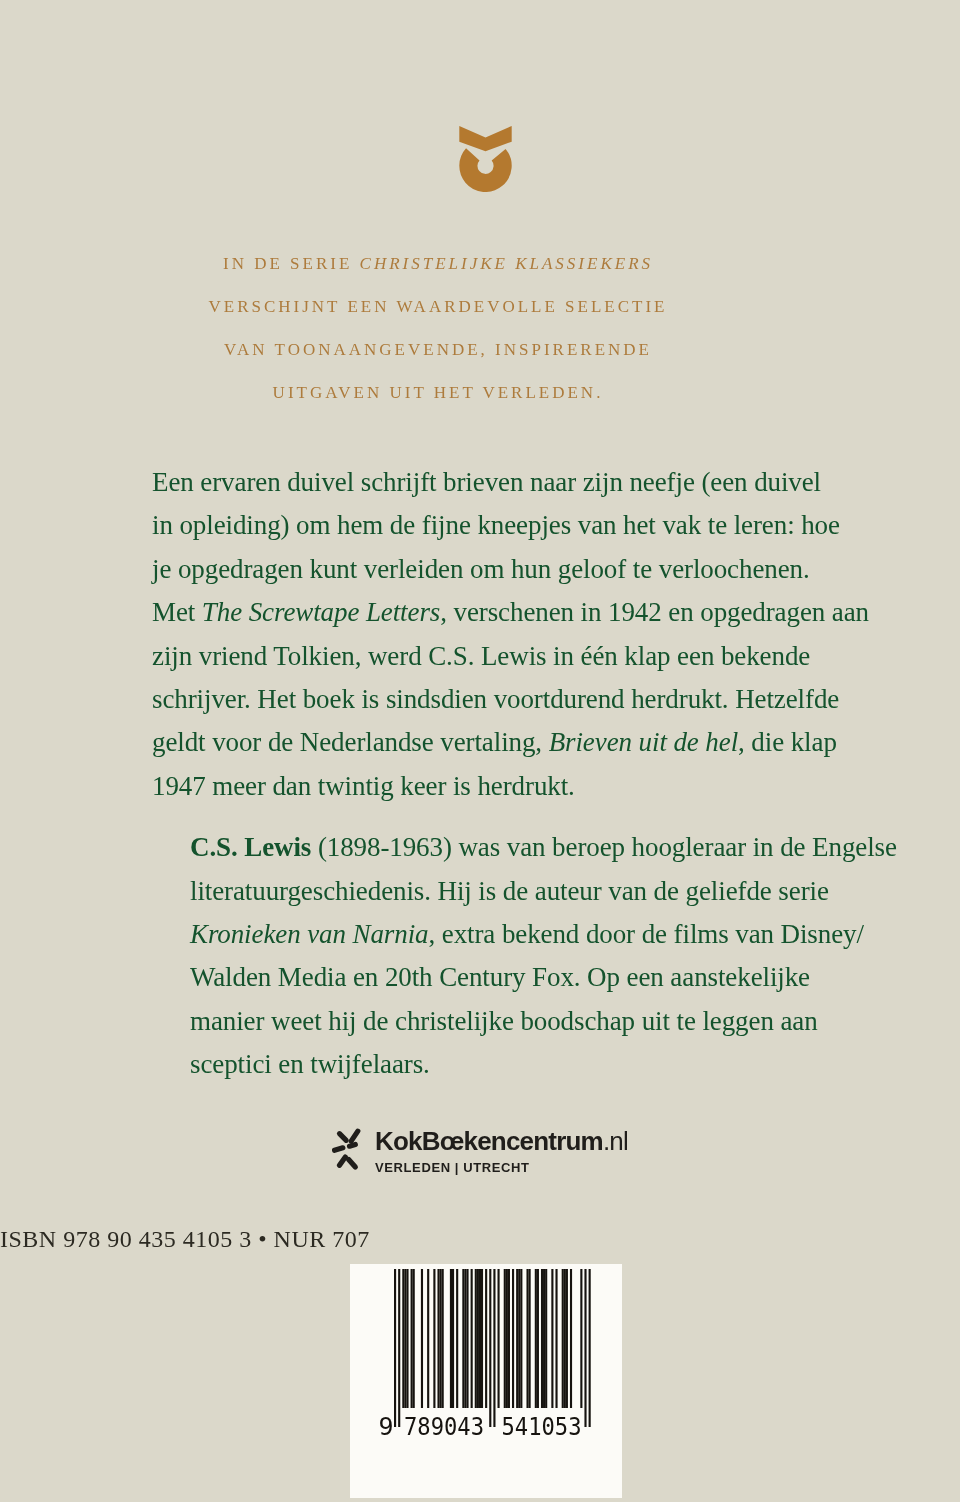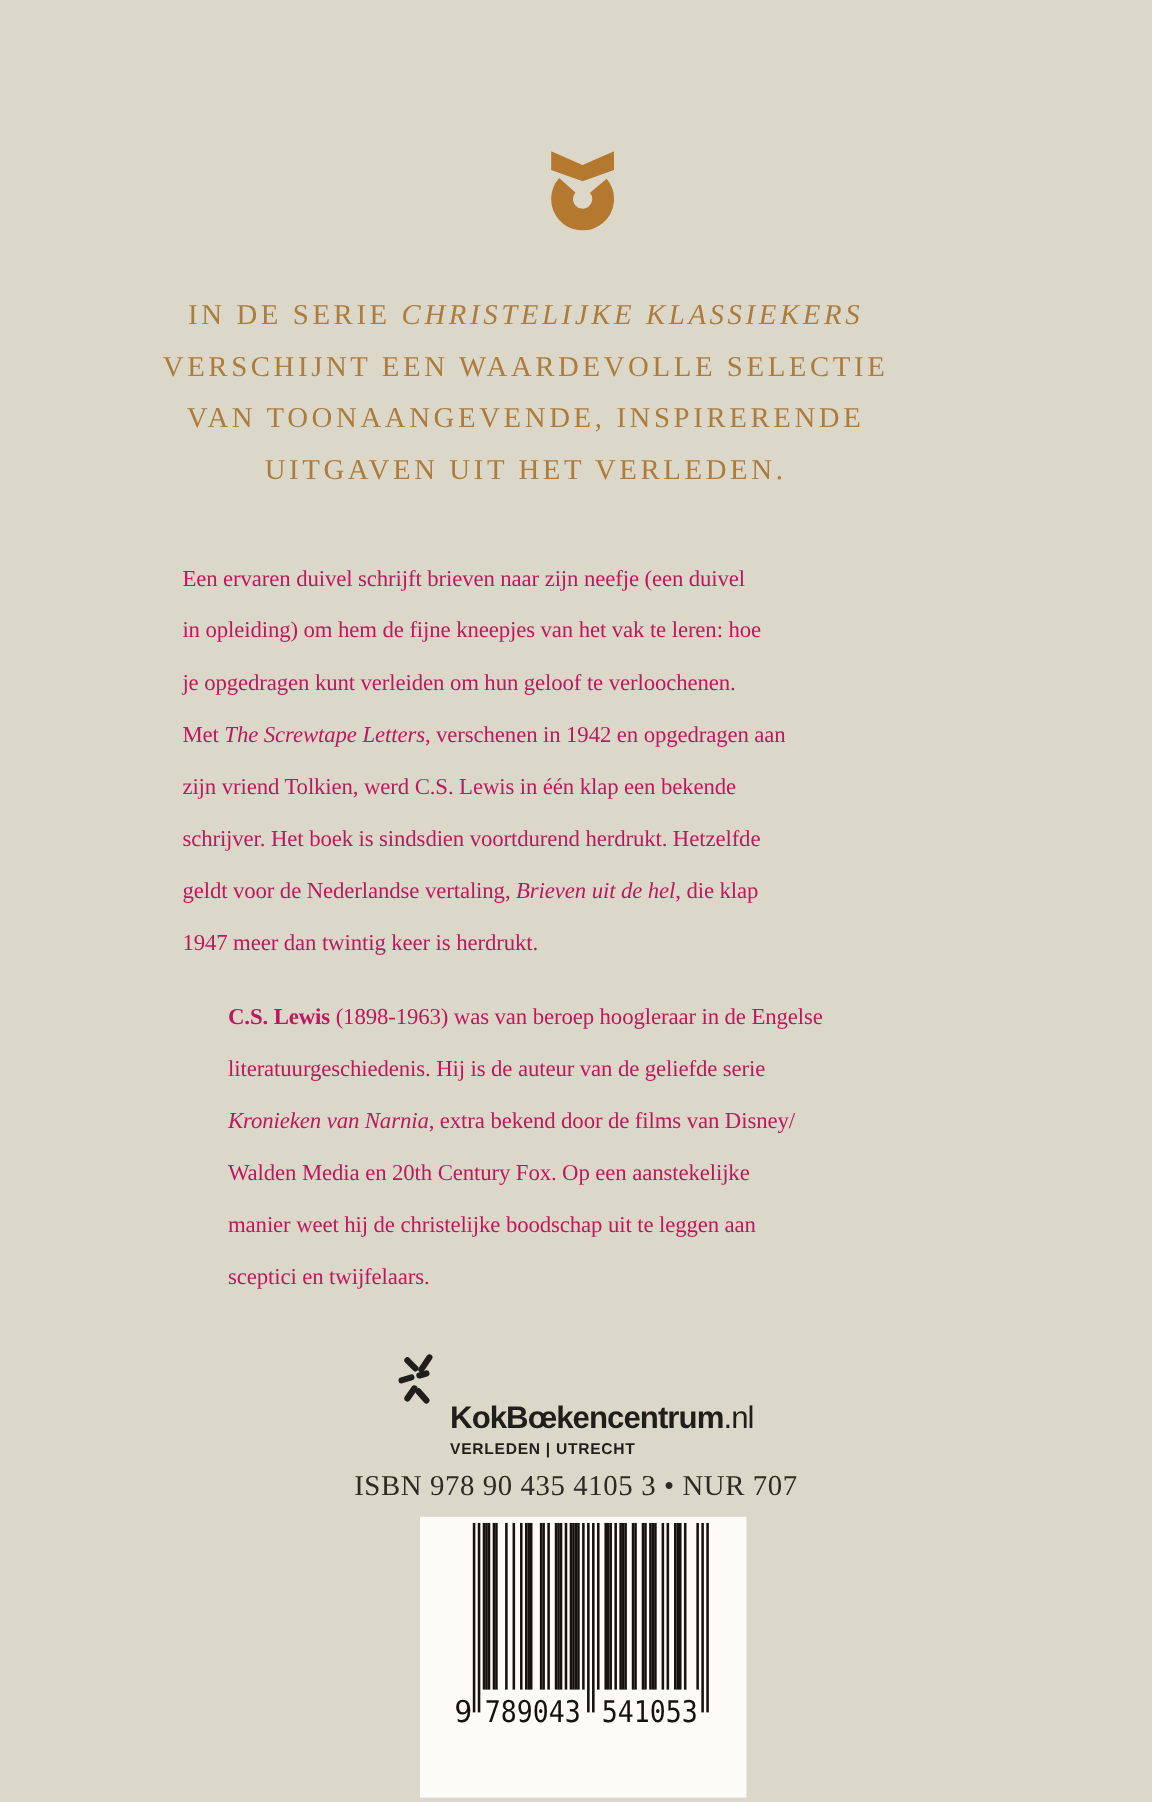--- a/index.html
+++ b/index.html
@@ -11,52 +11,52 @@
   }
   .cover{position:absolute;inset:0;}
 
   
   .series-logo{position:absolute;left:459px;top:126px;width:53px;height:66px;}
 
   
   .series-note{
     position:absolute;top:242px;left:0;width:876px;
     text-align:center;color:#ad7b3c;
-    font-size:24px;letter-spacing:3px;line-height:43px;
+    font-size:17px;letter-spacing:3px;line-height:43px;
   }
   .series-note .line{height:43px;white-space:nowrap;}
 
   
   .bodytext{
     position:absolute;left:152px;top:461px;width:700px;
-    color:#be185d;font-size:19px;letter-spacing:-0.1px;
+    color:#14532d;font-size:27px;letter-spacing:-0.1px;
   }
   .bodytext .line{white-space:nowrap;height:43.4px;line-height:43.4px;}
   .para + .para{margin-top:18px;margin-left:38px;}
   .seg-italic{font-style:italic;}
   .seg-bold{font-weight:bold;}
 
   
   .publisher{position:absolute;top:1126px;left:0;width:960px;display:flex;justify-content:center;}
   .publisher-inner{display:flex;align-items:flex-start;gap:13px;}
   .publisher-icon{width:30px;height:47px;margin-top:0px;}
   .publisher-text{display:flex;flex-direction:column;}
   .publisher-name{
     font-family:"Liberation Sans",sans-serif;font-weight:bold;
-    font-size:26px;letter-spacing:-0.8px;color:#201e1b;line-height:30px;margin-top:40px;
+    font-size:26px;letter-spacing:-0.8px;color:#201e1b;line-height:30px;
   }
   .publisher-name .nl{font-weight:normal;}
   .publisher-tagline{
     font-family:"Liberation Sans",sans-serif;font-weight:bold;
     font-size:13px;letter-spacing:0.6px;color:#201e1b;margin-top:4px;
   }
 
   
   .isbn{
-    position:absolute;top:1226px;left:0;width:960px;text-align:center;
+    position:absolute;top:1226px;left:0;width:960px;text-align:left;
     color:#2c2a22;font-size:24px;letter-spacing:0.5px;
   }
 
   
   .barcode-panel{
     position:absolute;left:350px;top:1264px;width:272px;height:234px;
     background:#fcfbf7;
   }
   .barcode{position:absolute;left:28px;top:5px;}
   .bc-digit{font-family:"DejaVu Sans Mono",monospace;font-size:25px;fill:#16130f;}

